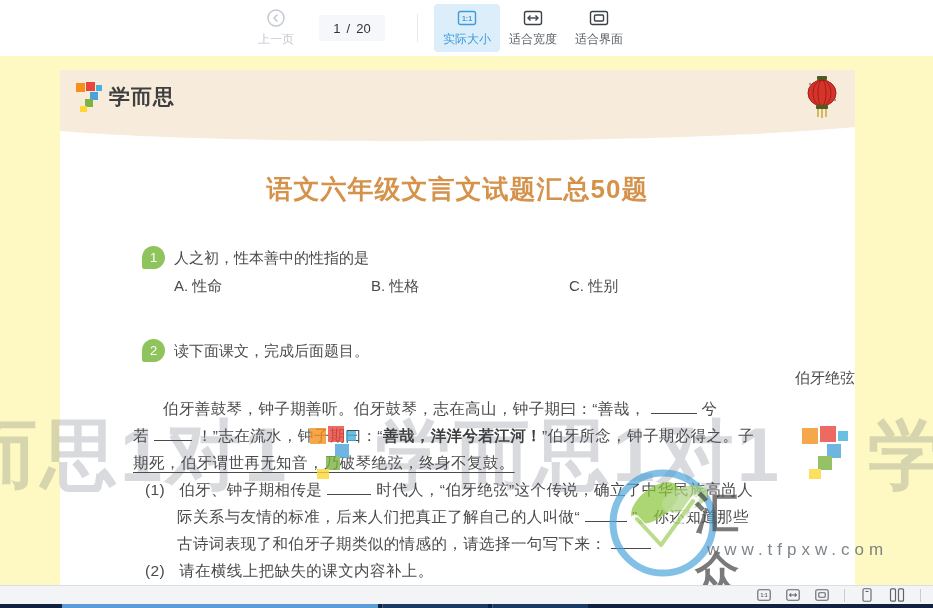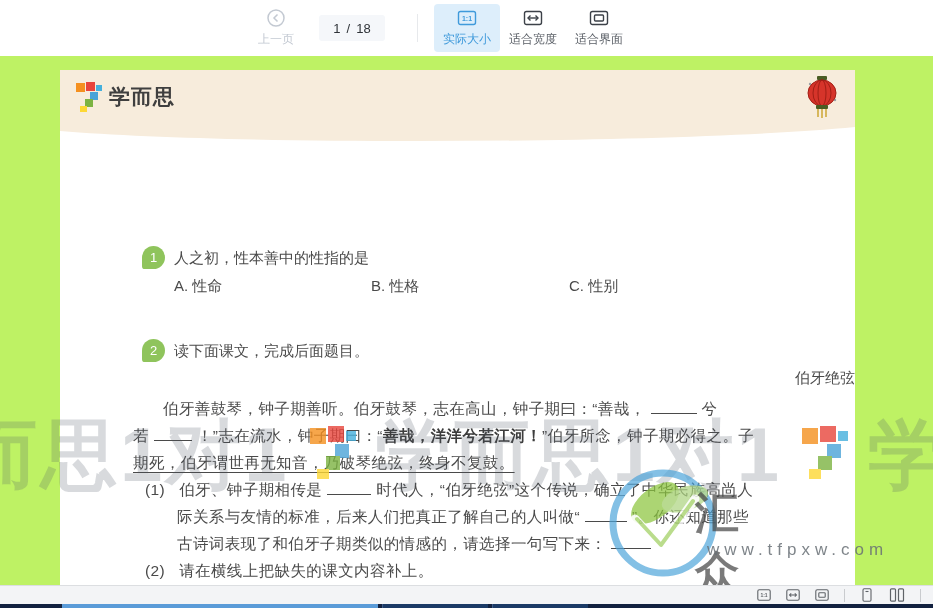--- a/index.html
+++ b/index.html
@@ -18,21 +18,21 @@
   .tb-item.disabled .ic { color:#c3c9d2; }
   .tb-item .ic { color:#3c4148; }
   .tb-item.active { background:#ddeefb; color:#3f9adb;text-align:center; }
   .tb-item.active .ic { color:#3f9adb; }
   .pagebox { min-width:66px; height:26px; background:#f5f7fa; border-radius:3px; display:flex;
              align-items:center; justify-content:center; gap:6px; font-size:13px; color:#2f3338;
              margin:0 16px; padding:0 10px; }
   .tb-divider { width:1px; height:28px; background:#e7e9ec; margin:0 16px; }
 
   
-  .viewer { position:absolute; top:56px; left:0; width:933px; height:530px; background:#bef264; }
+  .viewer { position:absolute; top:56px; left:0; width:933px; height:530px; background:#fef9c3; }
   .page { position:absolute; left:60px; top:14px; width:795px; height:516px; background:#ffffff; z-index:1; overflow:hidden; }
 
   
   .doc-header { position:relative; width:100%; height:52px; background:#f7ecdc; }
   .doc-header-curve { position:absolute; top:52px; left:0; width:795px; height:24px; display:block; }
   .brand { position:absolute; left:16px; top:12px; display:flex; align-items:center; gap:7px; }
   .brand-mosaic { position:relative; width:26px; height:30px; }
   .brand-mosaic i, .wm-mosaic i { position:absolute; display:block; }
   .brand-text { font-size:21px; font-weight:bold; color:#3f3f3f; letter-spacing:1px; }
   .lantern { position:absolute; right:16px; top:4px; }
@@ -103,21 +103,21 @@
             <circle cx="10" cy="10" r="8"></circle>
               <polyline points="11.5,6.5 8,10 11.5,13.5"></polyline>
           </svg>
         </span>
         <span class="tb-label">上一页</span>
       </div>
 
       <div class="pagebox">
         <span>1</span>
         <span>/</span>
-        <span>18</span>
+        <span>20</span>
       </div>
 
 
       <div class="tb-divider"></div>
 
       <div class="tb-item active">
         <span class="ic">
           <svg width="20" height="20" viewBox="0 0 20 20" fill="none" stroke="currentColor" stroke-width="1.4">
             <rect x="1.5" y="3.5" width="17" height="13" rx="2"></rect>
             <text x="10" y="12.8" text-anchor="middle" font-size="7" font-weight="bold" fill="currentColor" stroke="none">1:1</text>
@@ -179,20 +179,21 @@
             <line x1="13" y1="35" x2="13" y2="43" stroke="#c9a227" stroke-width="1.4"></line>
             <line x1="17" y1="35" x2="17" y2="44" stroke="#c9a227" stroke-width="1.4"></line>
             <line x1="21" y1="35" x2="21" y2="43" stroke="#c9a227" stroke-width="1.4"></line>
           </svg>
         </span>
       </div>
       <svg class="doc-header-curve" viewBox="0 0 795 24" preserveAspectRatio="none">
         <path d="M0,0 L795,0 L795,5 C620,22 180,24 0,9 Z" fill="#f7ecdc"></path>
       </svg>
 
+      <div class="doc-title">语文六年级文言文试题汇总50题</div>
 
       <div class="q-row q1">
         <span class="q-badge">1</span>
         <span class="q-text">人之初，性本善中的性指的是</span>
       </div>
       <div class="options">
         <span class="opt">A. 性命</span>
         <span class="opt">B. 性格</span>
         <span class="opt">C. 性别</span>
       </div>

